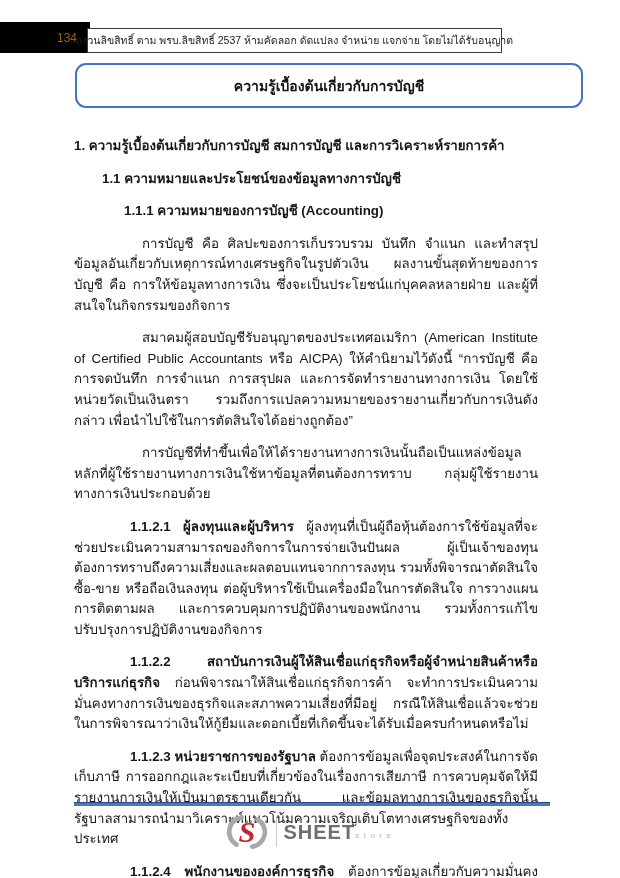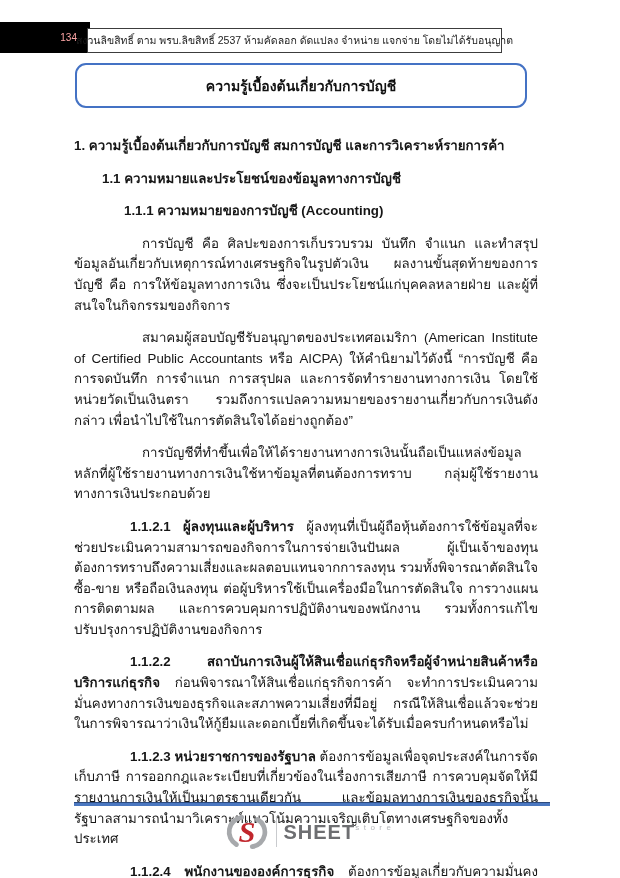--- a/index.html
+++ b/index.html
@@ -5,34 +5,34 @@
   html, body { margin:0; padding:0; }
   body {
     width:620px; height:878px; background:#ffffff;
     font-family:"Liberation Sans","DejaVu Sans",sans-serif;
   }
   .page { position:relative; width:620px; height:878px; background:#ffffff; overflow:hidden; }
 
   
   .page-num {
     position:absolute; left:0; top:22px; width:90px; height:31px;
-    background:#000000; color:#fca5a5;
+    background:#000000; color:#a16207;
     display:flex; align-items:center; justify-content:flex-end;
-    padding-right:13px; box-sizing:border-box; font-size:10px;
+    padding-right:13px; box-sizing:border-box; font-size:12px;
   }
   .copyright {
     position:absolute; left:87px; top:18px; width:415px; height:25px;
     border:1px solid #3c3c3c; background:#ffffff;
     display:flex; align-items:center; justify-content:center;
     font-size:10.5px; color:#1c1c1c; box-sizing:border-box; white-space:nowrap;margin-top:10px;
   }
 
   
   .title-box {
-    position:absolute; left:75px; top:63px; width:452px; height:45px;
+    position:absolute; left:75px; top:63px; width:508px; height:45px;
     border:2px solid #4472c4; border-radius:11px; background:#ffffff;
     display:flex; align-items:center; justify-content:center;
     font-size:14px; font-weight:bold; color:#111111; box-sizing:border-box;
   }
 
   
   .content {
     position:absolute; left:62px; top:124px; width:488px;
     font-size:13.3px; line-height:20.6px; color:#161616;
     text-align:justify;
@@ -55,21 +55,21 @@
     display:flex; align-items:center; justify-content:center; gap:7px;
   }
   .logo-mark { width:44px; height:42px; }
   .logo-divider { width:1px; height:30px; background:#c9cbce; }
   .logo-text { display:flex; flex-direction:row; align-items:flex-start; }
   .brand {
     font-size:20px; font-weight:bold; color:#6d6e71;
     letter-spacing:1px; line-height:20px;
   }
   .brand-sub {
-    font-size:8px; color:#b4b6b9; letter-spacing:4.5px; margin-top:1px;
+    font-size:8px; color:#b4b6b9; letter-spacing:4.5px; margin-top:9px;
   }
 </style>
 </head>
 <body>
 
 <div class="page">
 
   <div class="page-num">
     <span>134</span>
   </div>

